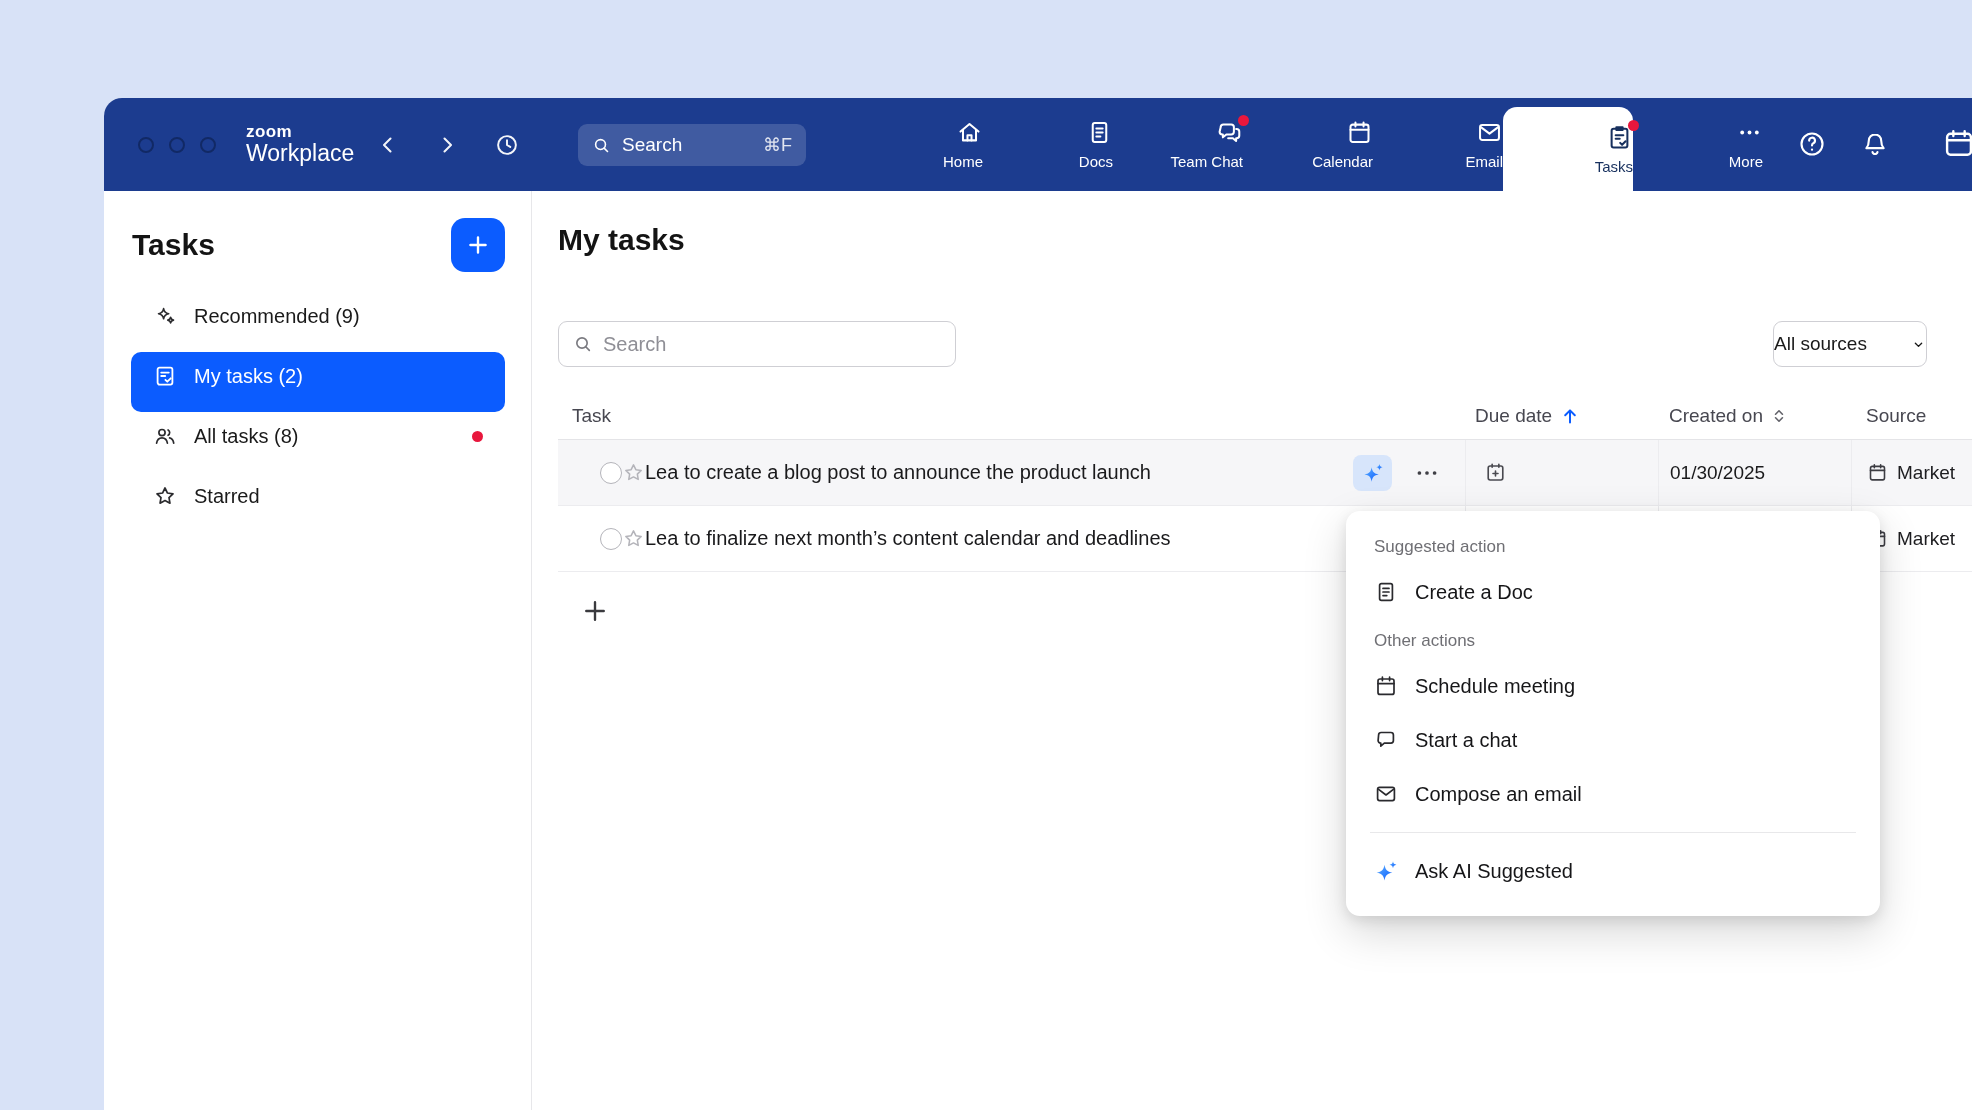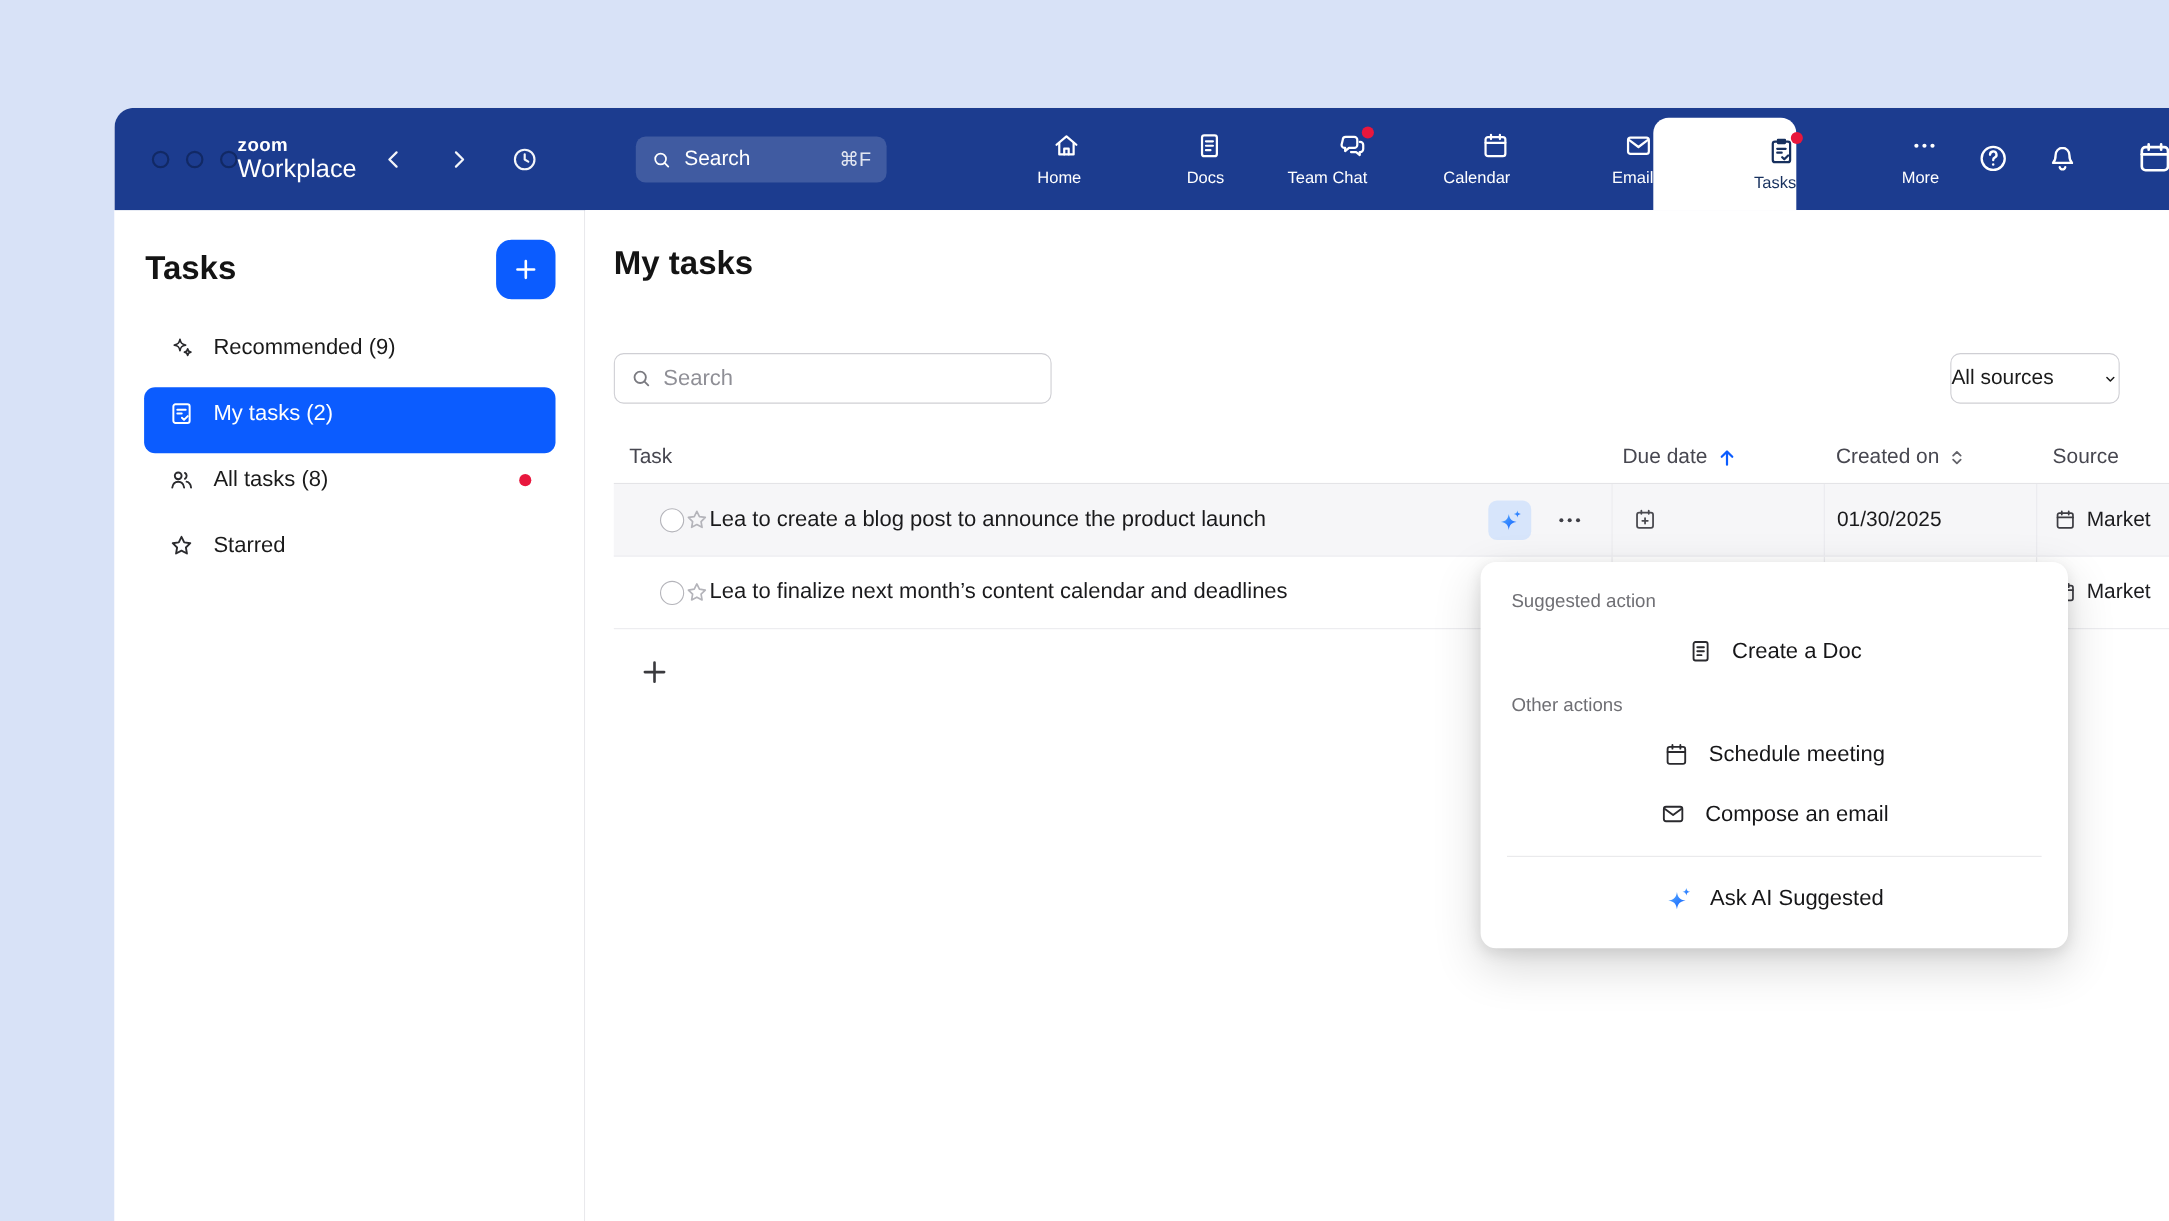--- a/index.html
+++ b/index.html
@@ -19,21 +19,21 @@
     display:flex; flex-direction:column;
   }
 
   
   .topbar {
     height:93px; flex-shrink:0; background:#1c3c8f; color:#fff;
     display:flex; align-items:center; position:relative;
   }
   .win-controls { display:flex; gap:15px; margin-left:34px; }
   .win-dot { width:16px; height:16px; border-radius:50%; border:2px solid rgba(9,25,68,.55); }
-  .logo { line-height:1.08; }
+  .logo { margin-left:30px; line-height:1.08; }
   .logo-zoom { font-size:17px; font-weight:700; letter-spacing:.4px; }
   .logo-wp { font-size:23px; font-weight:400; }
   .nav-hist { display:flex; align-items:center; gap:35px; margin-left:22px; }
   .nav-hist svg { color:#fff; opacity:.95; }
   .top-search {
     position:absolute; left:474px; top:26px; width:228px; height:42px;
     background:rgba(255,255,255,.16); border-radius:9px;
     display:flex; align-items:center; padding:0 14px; gap:11px;
     font-size:19px; cursor:text;
   }
@@ -123,21 +123,21 @@
 
   
   .menu {
     position:absolute; left:814px; top:320px; width:534px; z-index:5;
     background:#fff; border-radius:14px; padding:14px 0 18px;
     box-shadow:0 4px 14px rgba(0,0,0,.10), 0 16px 44px rgba(0,0,0,.16);
   }
   .menu-label { padding:12px 28px 8px; font-size:17px; color:#6f6f74; }
   .menu-item {
     height:54px; display:flex; align-items:center; gap:17px; padding:0 28px;
-    font-size:20px; color:#161618; cursor:pointer;justify-content:center;
+    font-size:20px; color:#161618; cursor:pointer;
   }
   .menu-item .micon { width:24px; height:24px; color:#2a2a2e; flex-shrink:0; }
   .menu-divider { height:1px; background:#e8e8ea; margin:11px 24px; }
 </style>
 </head>
 <body>
 
 <svg width="0" height="0" style="position:absolute">
   <defs>
     <linearGradient id="aig" x1="0" y1="0" x2="1" y2="1">
@@ -480,20 +480,28 @@
               <svg width="24" height="24" viewBox="0 0 24 24" fill="none" stroke="currentColor" stroke-width="1.7" stroke-linecap="round" stroke-linejoin="round">
                 <rect x="4" y="5" width="16" height="15.4" rx="2"></rect>
                 <path d="M4 9.6h16M8.4 3.2v3.4M15.6 3.2v3.4"></path>
               </svg>
             </span>
           <span>Schedule meeting</span>
         </div>
         <div class="menu-item">
           <span class="micon">
               <svg width="24" height="24" viewBox="0 0 24 24" fill="none" stroke="currentColor" stroke-width="1.7" stroke-linecap="round" stroke-linejoin="round">
+                <path d="M4.6 7c0-1.4 1.1-2.5 2.5-2.5h9.8c1.4 0 2.5 1.1 2.5 2.5v5.6c0 1.4-1.1 2.5-2.5 2.5h-6.6l-3.5 3v-3h-.2c-1.4 0-2.5-1.1-2.5-2.5z"></path>
+              </svg>
+            </span>
+          <span>Start a chat</span>
+        </div>
+        <div class="menu-item">
+          <span class="micon">
+              <svg width="24" height="24" viewBox="0 0 24 24" fill="none" stroke="currentColor" stroke-width="1.7" stroke-linecap="round" stroke-linejoin="round">
                 <rect x="3.6" y="5.4" width="16.8" height="13.2" rx="2"></rect>
                 <path d="m4.6 7.4 7.4 5.6 7.4-5.6"></path>
               </svg>
             </span>
           <span>Compose an email</span>
         </div>
         <div class="menu-divider"></div>
         <div class="menu-item">
           <span class="micon">
               <svg width="24" height="24" viewBox="0 0 24 24" fill="url(#aig)">

